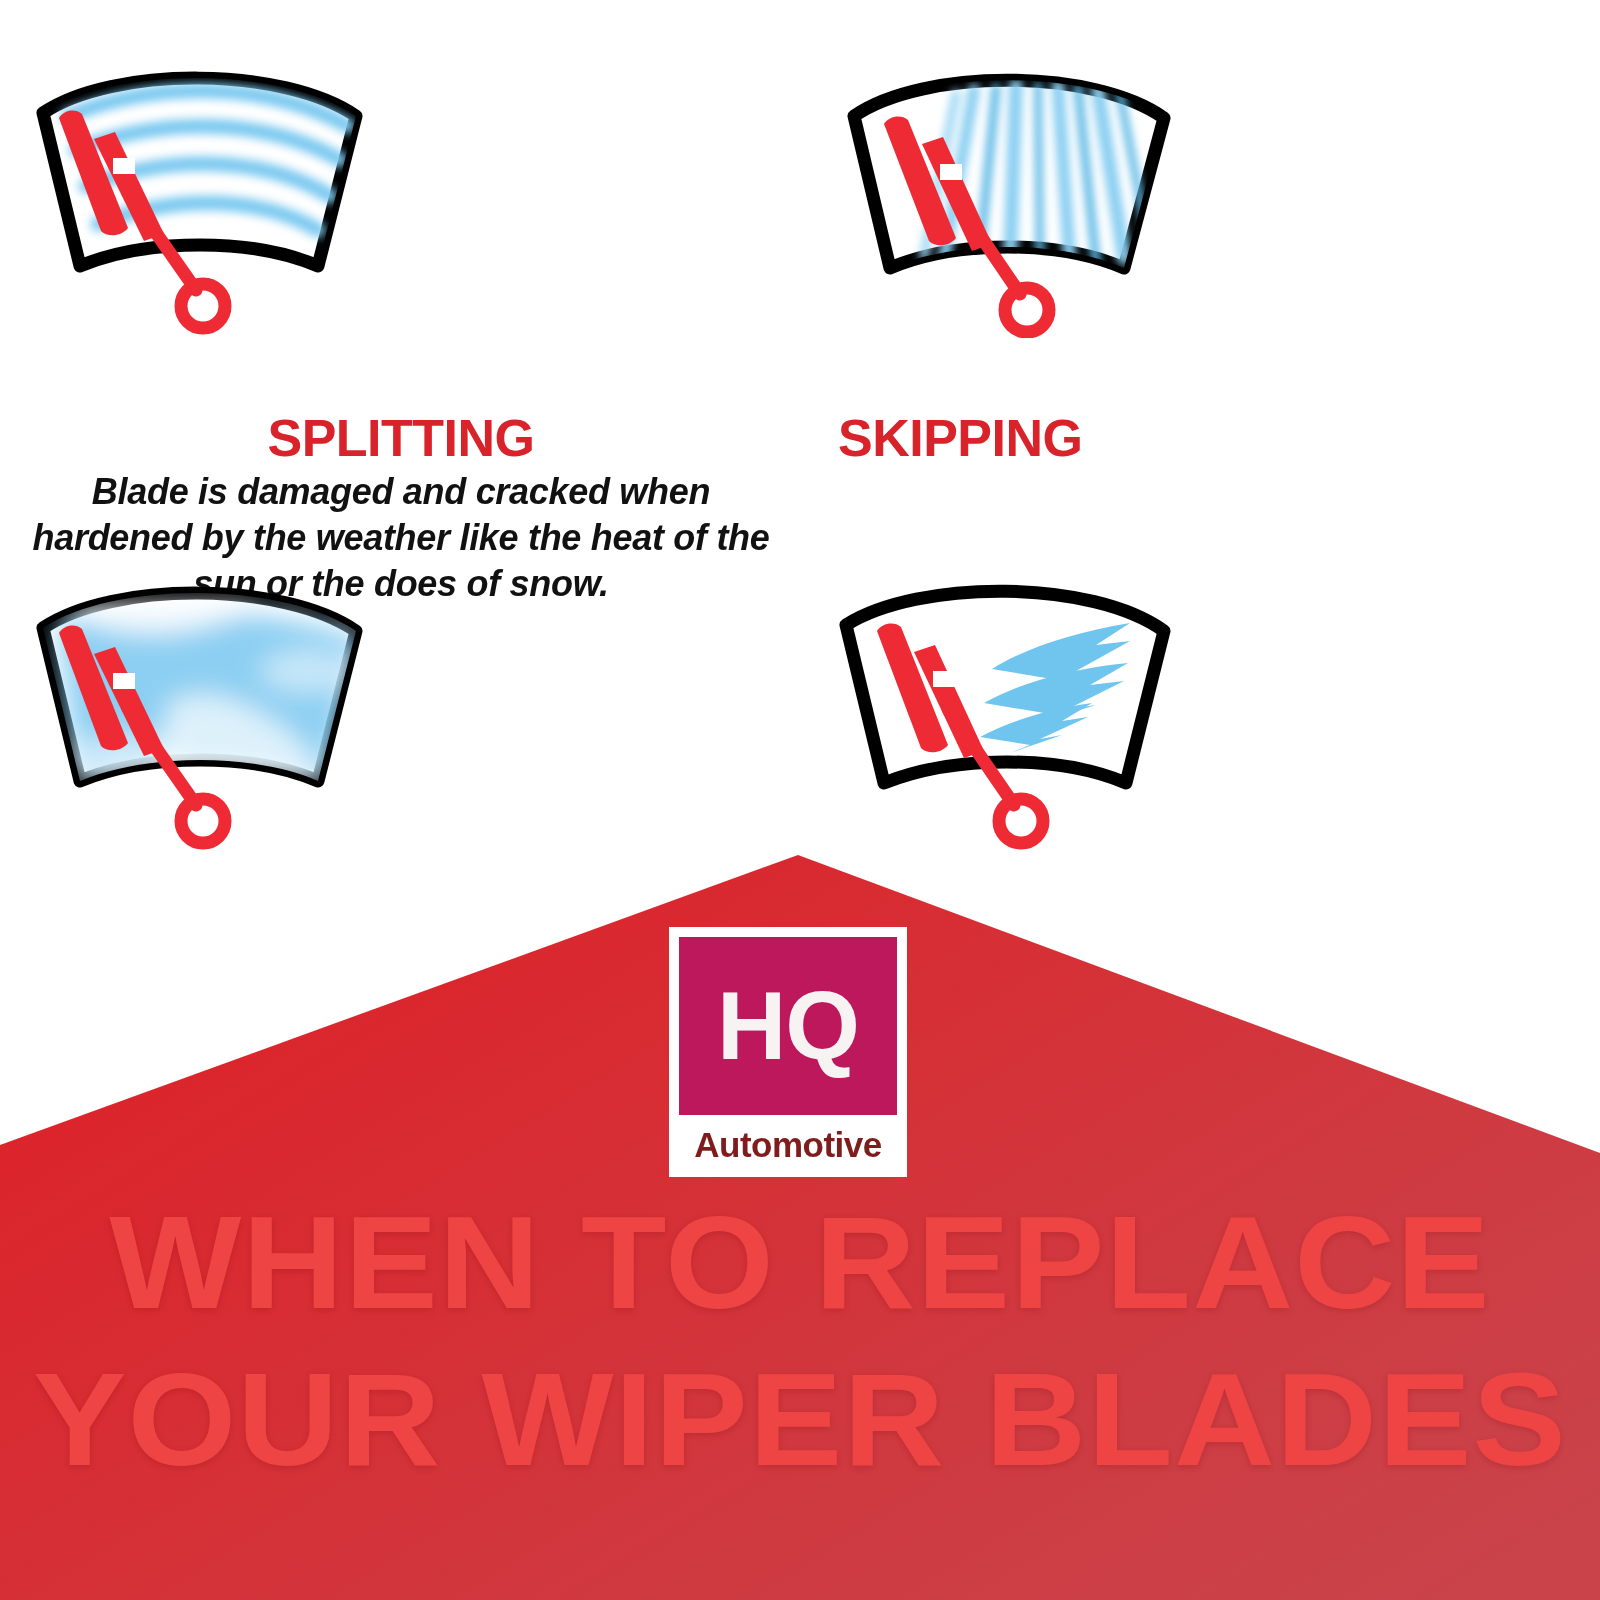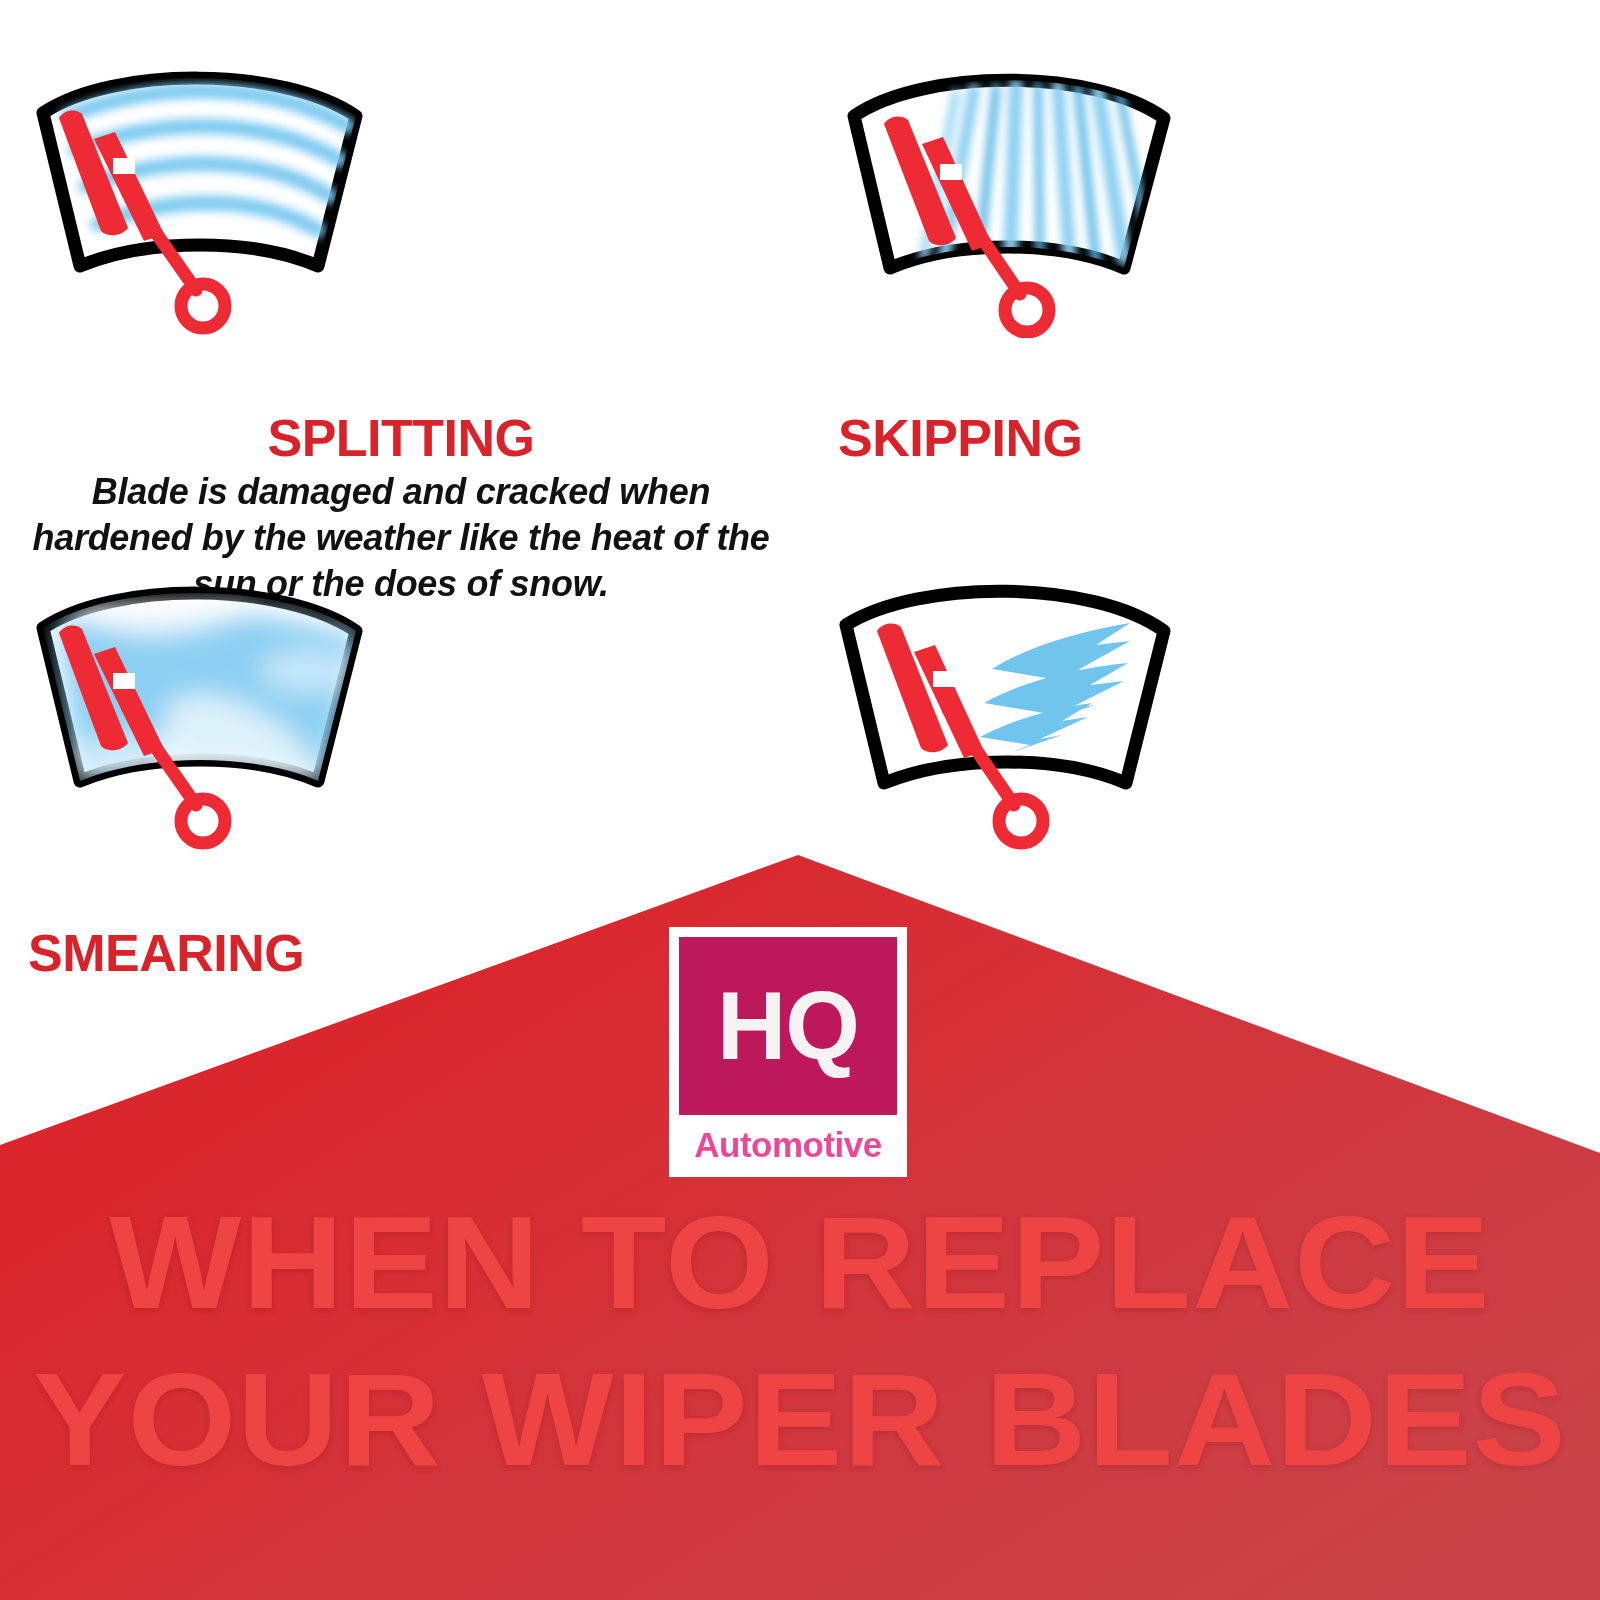--- a/index.html
+++ b/index.html
@@ -103,21 +103,21 @@
   #logo-hq {
     color: #F7F3F2;
     font-family: "Liberation Sans", sans-serif;
     font-weight: bold;
     font-size: 96px;
     line-height: 1;
     letter-spacing: -1px;
     margin: 0;
   }
   #logo-sub {
-    color: #ec4899;
+    color: #7f1d1d;
     font-family: "Liberation Sans", sans-serif;
     font-weight: bold;
     font-size: 35px;
     line-height: 1;
     text-align: center;
     margin-top: 12px;
     letter-spacing: -0.5px;
   }
 
   
@@ -256,21 +256,20 @@
         <g fill="#EE2A35">
           <path d="M41,80 C46,72 57,70 64,76 L110,190 C104,198 90,200 83,193 Z"></path>
           <path d="M76,101 L97,94 L146,196 L126,203 Z"></path>
           <rect x="95" y="120" width="22" height="16" fill="#ffffff"></rect>
         </g>
         <line x1="110" y1="155" x2="178" y2="252" stroke="#EE2A35" stroke-width="13" stroke-linecap="round"></line>
         <circle cx="185" cy="268" r="22" fill="none" stroke="#EE2A35" stroke-width="13"></circle>
       </svg>
     </div>
     <div class="tip-text">
-      <p class="tip-title">SMEARING</p>
     </div>
   </div>
 
   <div class="tip-card row2 col2">
     <div class="wiper-icon">
       <svg viewBox="0 0 360 300" xmlns="http://www.w3.org/2000/svg">
         <path d="M22,72 C95,26 268,26 340,78 L302,230 C236,202 130,202 60,230 Z" fill="#ffffff" stroke="#000000" stroke-width="13" stroke-linejoin="round"></path>
 
         <g fill="#6FC5EE">
           <path d="M168,116 C200,96 246,80 306,70 L272,92 L306,88 L252,118 L280,114 L214,138 L240,128 L168,116 Z"></path>

